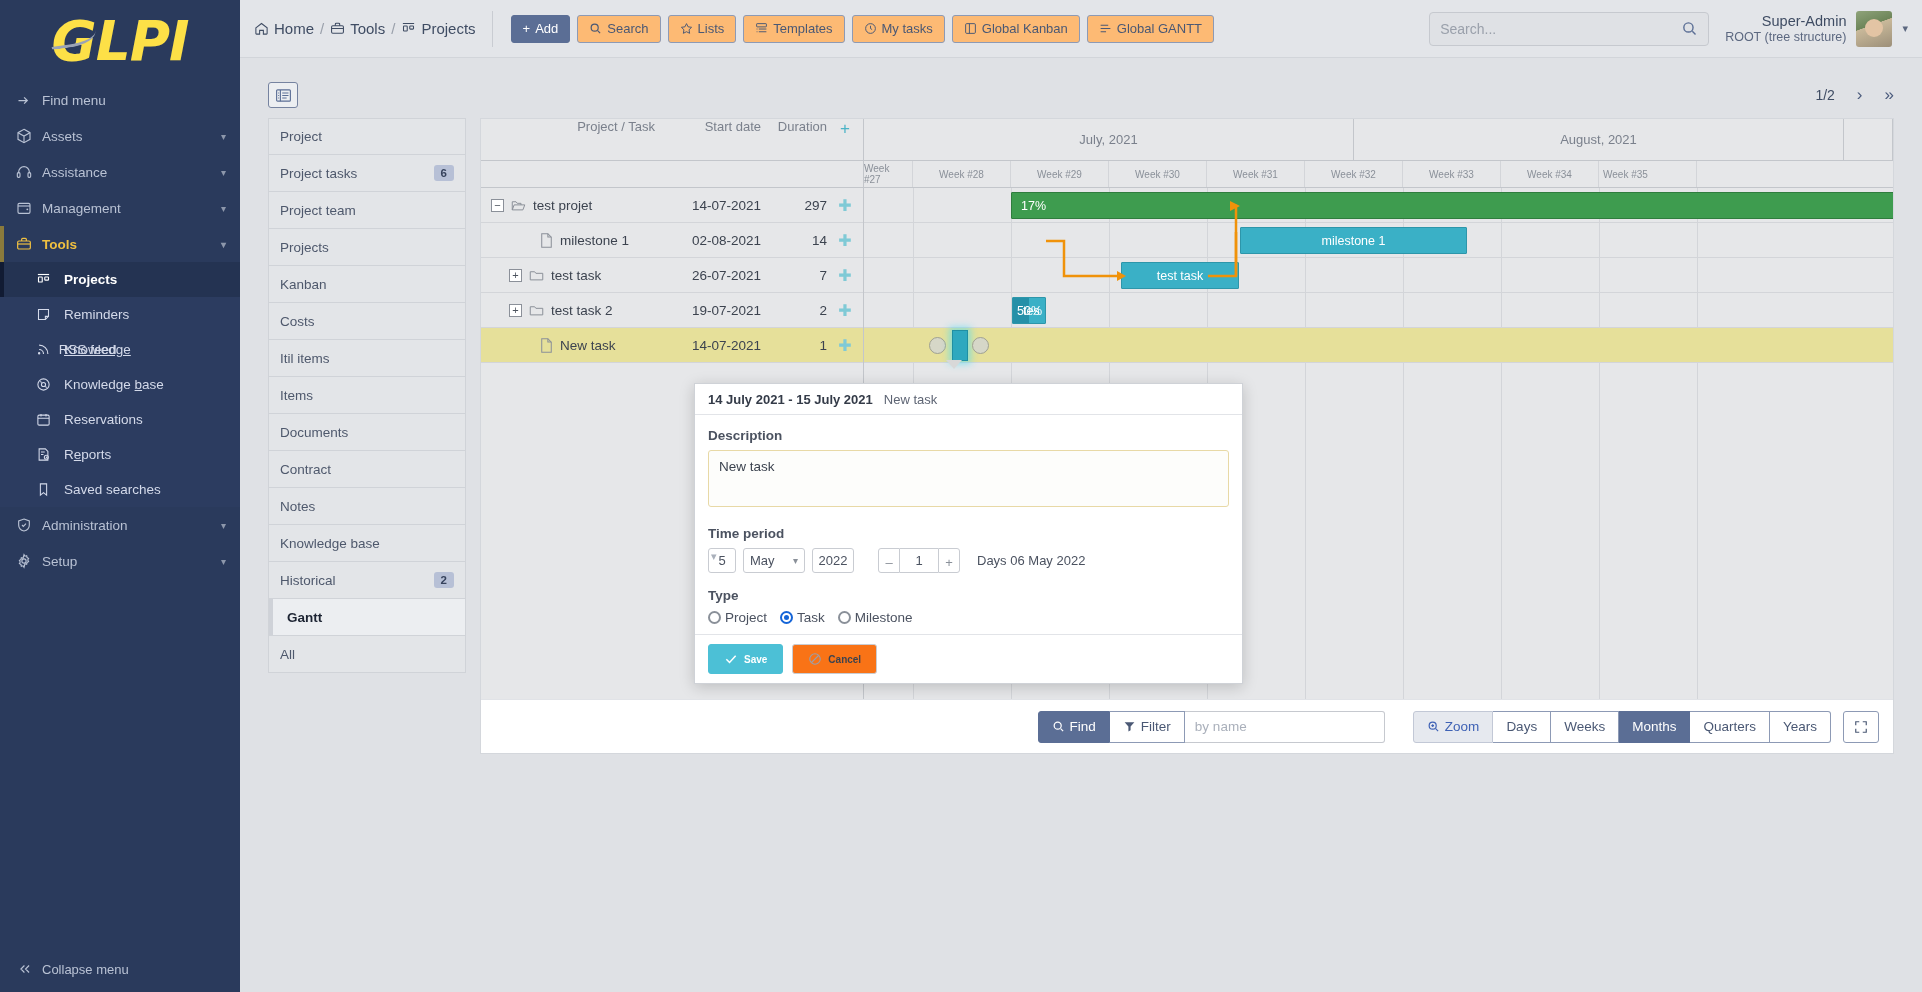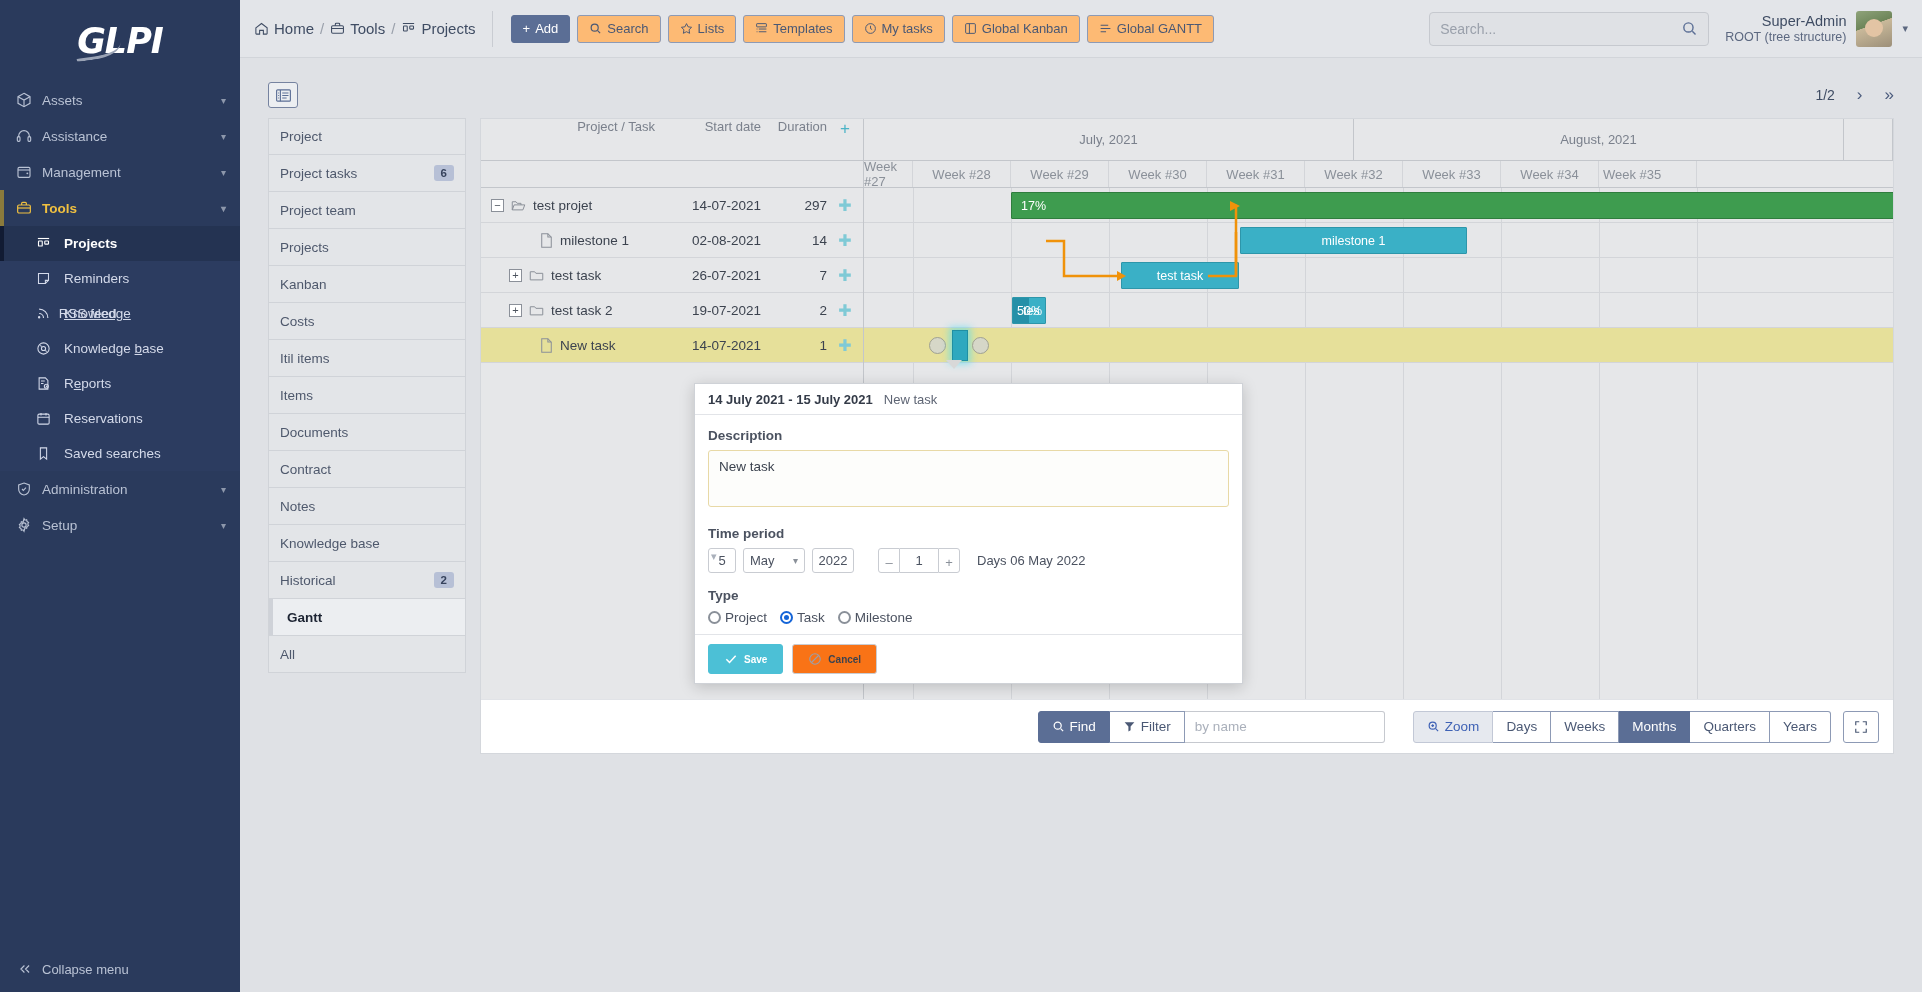--- a/index.html
+++ b/index.html
@@ -19,21 +19,21 @@
     position: relative;
     display: flex; flex-direction: column;
   }
   #logo-wrap {
     height: 82px;
     display: flex; align-items: center; justify-content: center;
   }
   .glpi-logo {
     font-family: "DejaVu Sans", sans-serif;
     font-style: italic; font-weight: bold;
-    font-size: 35px; color: #ffffff;
+    font-size: 55px; color: #fde047;
     letter-spacing: -1px;
     position: relative;
   }
   .glpi-logo .swoosh {
     position: absolute; left: -2px; top: 16px;
     width: 46px; height: 22px;
     border-bottom: 3px solid #9aa3b5;
     border-radius: 0 0 60% 10%;
     transform: rotate(-8deg);
     pointer-events: none;
@@ -227,21 +227,21 @@
   .month-row { height: 42px; display: flex; border-bottom: 1px solid #c3c6cb; }
   .month-cell {
     display: flex; align-items: center; justify-content: center;
     font-size: 13px; color: #7a808c;
     border-right: 1px solid #c3c6cb;
   }
   .week-row { height: 27px; display: flex; border-bottom: 1px solid #c3c6cb; }
   .week-cell {
     width: 98px; flex: 0 0 98px;
     display: flex; align-items: center; justify-content: center;
-    font-size: 13px; color: #8a9099;
+    font-size: 10px; color: #8a9099;
     border-right: 1px solid #d3d5d9;
   }
   .week-cell.partial { width: 49px; flex: 0 0 49px; }
   #rows-area { position: absolute; left: 0; right: 0; top: 69px; bottom: 0; }
   .tl-row { height: 35px; border-bottom: 1px solid #d3d5d9; position: relative; }
   .tl-row.hl { background: #e6e09a; }
   .vgrid { position: absolute; top: 0; bottom: 0; width: 1px; background: #d3d5d9; }
   .bar {
     position: absolute; top: 4px; height: 27px;
     border-radius: 1px;
@@ -389,20 +389,28 @@
   svg { display: block; }
 </style>
 </head>
 <body>
 
 <div id="sidebar">
   <div id="logo-wrap">
     <div class="glpi-logo"><span class="swoosh"></span><span>GLPI</span></div>
   </div>
 
+  <div class="nav-item">
+    <span class="ico">
+      <svg width="15" height="15" viewBox="0 0 24 24" fill="none" stroke="currentColor" stroke-width="2">
+          <path d="M4 12h13M13 7l5 5-5 5"></path>
+        </svg>
+    </span>
+    <span class="lbl">Find menu</span>
+  </div>
 
   <div class="nav-item">
     <span class="ico">
       <svg width="16" height="16" viewBox="0 0 24 24" fill="none" stroke="currentColor" stroke-width="1.7">
           <path d="M12 2l9 5v10l-9 5-9-5V7z"></path>
           <path d="M3 7l9 5 9-5M12 12v10"></path>
         </svg>
     </span>
     <span class="lbl">Assets</span>
     <span class="chev">▾</span>
@@ -480,36 +488,36 @@
             <circle cx="12" cy="12" r="9"></circle>
             <circle cx="12" cy="12" r="3.3"></circle>
             <path d="M9 9l-2-2M15 15l2 2"></path>
           </svg>
       </span>
       <span>Knowledge <span class="u">b</span>ase</span>
     </div>
     <div class="sub-item">
       <span class="ico">
         <svg width="15" height="15" viewBox="0 0 24 24" fill="none" stroke="currentColor" stroke-width="1.7">
+            <rect x="3" y="5" width="18" height="16" rx="2"></rect>
+            <path d="M3 10h18M8 3v4M16 3v4"></path>
+          </svg>
+      </span>
+      <span>Reservations</span>
+    </div>
+    <div class="sub-item">
+      <span class="ico">
+        <svg width="15" height="15" viewBox="0 0 24 24" fill="none" stroke="currentColor" stroke-width="1.7">
             <path d="M5 3h10l4 4v14H5z"></path>
             <path d="M8 8h6M8 12h4"></path>
             <circle cx="16.5" cy="16.5" r="3.2"></circle>
             <path d="M16.5 15v1.7l1.2.8"></path>
           </svg>
       </span>
       <span>R<span class="u">e</span>ports</span>
-    </div>
-    <div class="sub-item">
-      <span class="ico">
-        <svg width="15" height="15" viewBox="0 0 24 24" fill="none" stroke="currentColor" stroke-width="1.7">
-            <rect x="3" y="5" width="18" height="16" rx="2"></rect>
-            <path d="M3 10h18M8 3v4M16 3v4"></path>
-          </svg>
-      </span>
-      <span>Reservations</span>
     </div>
     <div class="sub-item">
       <span class="ico">
         <svg width="15" height="15" viewBox="0 0 24 24" fill="none" stroke="currentColor" stroke-width="1.7">
             <path d="M7 3h10v18l-5-4-5 4z"></path>
           </svg>
       </span>
       <span>Saved searches</span>
     </div>
   </div>

